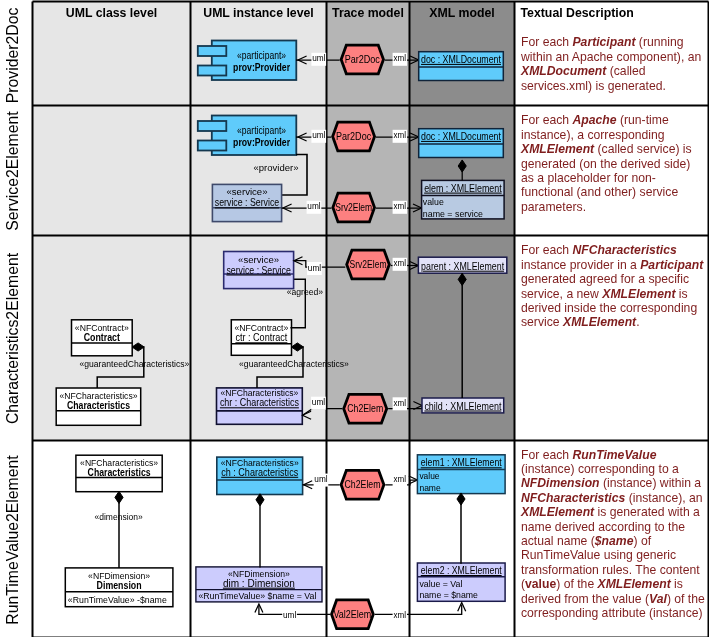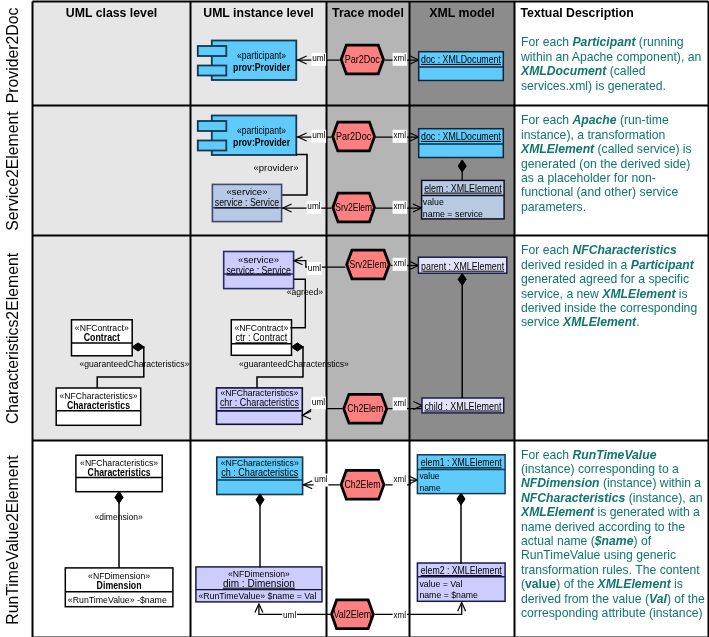--- a/index.html
+++ b/index.html
@@ -3,21 +3,21 @@
 <meta charset="utf-8">
 <style>
   html,body{margin:0;padding:0;background:#ffffff;}
   body{width:709px;height:637px;overflow:hidden;
        font-family:"Liberation Sans",sans-serif;}
   #root{position:relative;width:709px;height:637px;text-decoration:underline;}
   svg#canvas{position:absolute;left:0;top:0;}
   svg text{font-family:"Liberation Sans",sans-serif;fill:#000;}
   .colhead{font-size:12.3px;font-weight:bold;}
   .rowlabel{font-size:15.8px;}
-  .desc{position:absolute;font-size:12.2px;line-height:14.4px;color:#0f766e;}
+  .desc{position:absolute;font-size:12.2px;line-height:14.4px;color:#7f1d1d;}
   .desc i{font-weight:bold;font-style:italic;}
   .desc u{font-weight:bold;font-style:normal;text-decoration:none;}
 </style>
 </head>
 <body>
 
 <div id="root">
 <svg id="canvas" width="709" height="637" viewBox="0 0 709 637">
 <g>
 <rect x="32.5" y="1.5" width="158.0" height="104.0" fill="#e6e6e6"></rect>
@@ -291,17 +291,17 @@
 <rect x="392.6" y="609.1" width="14.4" height="13" fill="#ffffff" stroke="none"></rect>
 <text x="399.8" y="617.6" text-anchor="middle" font-size="8.25" textLength="12.5" lengthAdjust="spacingAndGlyphs">xml</text>
 <polyline points="330.1,614.4 258.9,614.4 258.9,605.5" fill="none" stroke="#000" stroke-width="1.3" stroke-linecap="butt"></polyline>
 <path d="M 254.9 612.5 L 258.9 603.9 L 262.9 612.5" fill="none" stroke="#000" stroke-width="1.25"></path>
 <rect x="282.2" y="609.0" width="14.7" height="13" fill="#ffffff" stroke="none"></rect>
 <text x="289.6" y="617.5" text-anchor="middle" font-size="8.25" textLength="13.3" lengthAdjust="spacingAndGlyphs">uml</text>
 </g>
 </svg>
 <div>
 <div class="desc" id="desc-1" style="left:521px;top:35.4px;width:184px;"><span>For each </span><i>Participant</i><span> (running within an Apache component), an </span><i>XMLDocument</i><span> (called services.xml) is generated.</span></div>
-<div class="desc" id="desc-2" style="left:521px;top:113.4px;width:184px;"><span>For each </span><i>Apache</i><span> (run-time instance), a transformation </span><i>XMLElement</i><span> (called service) is generated (on the derived side) as a placeholder for non-functional (and other) service parameters.</span></div>
-<div class="desc" id="desc-3" style="left:521px;top:243.4px;width:184px;"><span>For each </span><i>NFCharacteristics</i><span> derived resided in a </span><i>Participant</i><span> generated agreed for a specific service, a new </span><i>XMLElement</i><span> is derived inside the corresponding service </span><i>XMLElement</i><span>.</span></div>
+<div class="desc" id="desc-2" style="left:521px;top:113.4px;width:184px;"><span>For each </span><i>Apache</i><span> (run-time instance), a corresponding </span><i>XMLElement</i><span> (called service) is generated (on the derived side) as a placeholder for non-functional (and other) service parameters.</span></div>
+<div class="desc" id="desc-3" style="left:521px;top:243.4px;width:184px;"><span>For each </span><i>NFCharacteristics</i><span> instance provider in a </span><i>Participant</i><span> generated agreed for a specific service, a new </span><i>XMLElement</i><span> is derived inside the corresponding service </span><i>XMLElement</i><span>.</span></div>
 <div class="desc" id="desc-4" style="left:521px;top:447.6px;width:184px;"><span>For each </span><i>RunTimeValue</i><span> (instance) corresponding to a </span><i>NFDimension</i><span> (instance) within a </span><i>NFCharacteristics</i><span> (instance), an </span><i>XMLElement</i><span> is generated with a name derived according to the actual name (</span><i>$name</i><span>) of RunTimeValue using generic transformation rules. The content (</span><u>value</u><span>) of the </span><i>XMLElement</i><span> is derived from the value (</span><i>Val</i><span>) of the corresponding attribute (instance)</span></div>
 </div>
 </div>
 
 </body></html>

